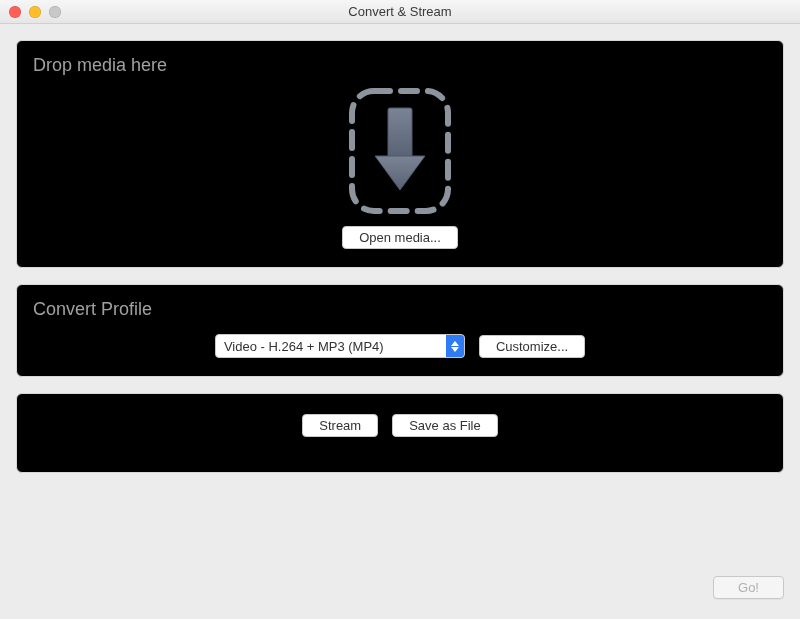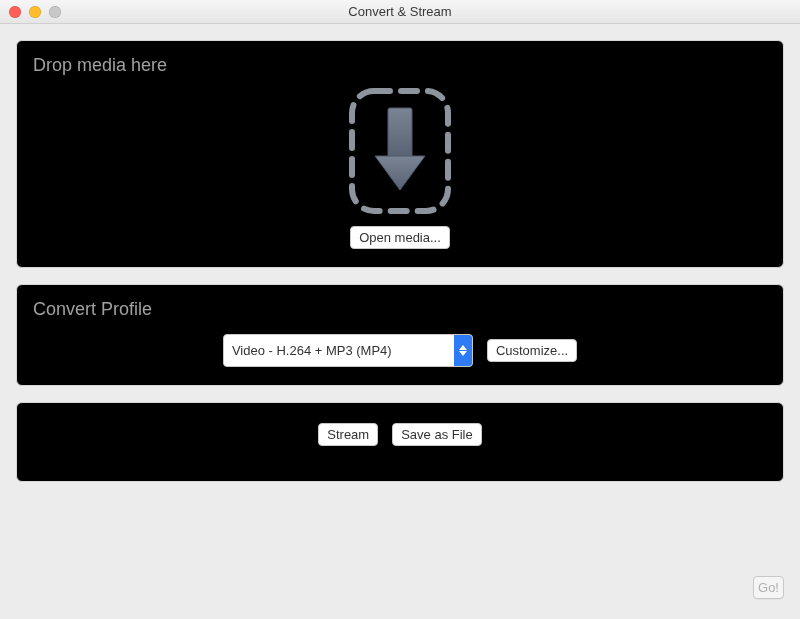--- a/index.html
+++ b/index.html
@@ -65,21 +65,21 @@
       gap: 10px;
     }
     .drop-icon {
       width: 130px; height: 130px;
       display: flex; align-items: center; justify-content: center;
     }
     .btn {
       background: #ffffff;
       border: 1px solid #c8c8c8;
       border-radius: 4px;
-      padding: 3px 8px;
+      padding: 3px 16px;
       font-size: 13px;
       color: #333;
       box-shadow: 0 1px 0 rgba(0,0,0,0.04);
       cursor: pointer;
       white-space: nowrap;
     }
     .btn:disabled {
       color: #b0b0b0;
       background: #f5f5f5;
     }
@@ -90,21 +90,21 @@
       gap: 14px;
       margin-top: 4px;
       margin-bottom: 4px;
     }
     .select {
       display: flex;
       align-items: center;
       background: #ffffff;
       border: 1px solid #c8c8c8;
       border-radius: 4px;
-      height: 33px;
+      height: 24px;
       overflow: hidden;
       width: 250px;
     }
     .select-label {
       flex: 1;
       padding: 0 8px;
       font-size: 13px;
       color: #333;
       white-space: nowrap;
       overflow: hidden;
@@ -130,21 +130,21 @@
     }
     .footer {
       margin-top: auto;
       display: flex;
       justify-content: flex-end;
       padding-top: 4px;
     }
     .panel.drop { padding-bottom: 18px; }
     .panel.profile { }
     .panel.dest { }
-    .btn.go { padding: 3px 4px; }
+    .btn.go { padding: 3px 24px; }
   </style>
 </head>
 <body>
 
 <div class="titlebar">
   <div class="traffic-lights">
     <div class="tl tl-close"></div>
     <div class="tl tl-min"></div>
     <div class="tl tl-max"></div>
   </div>

